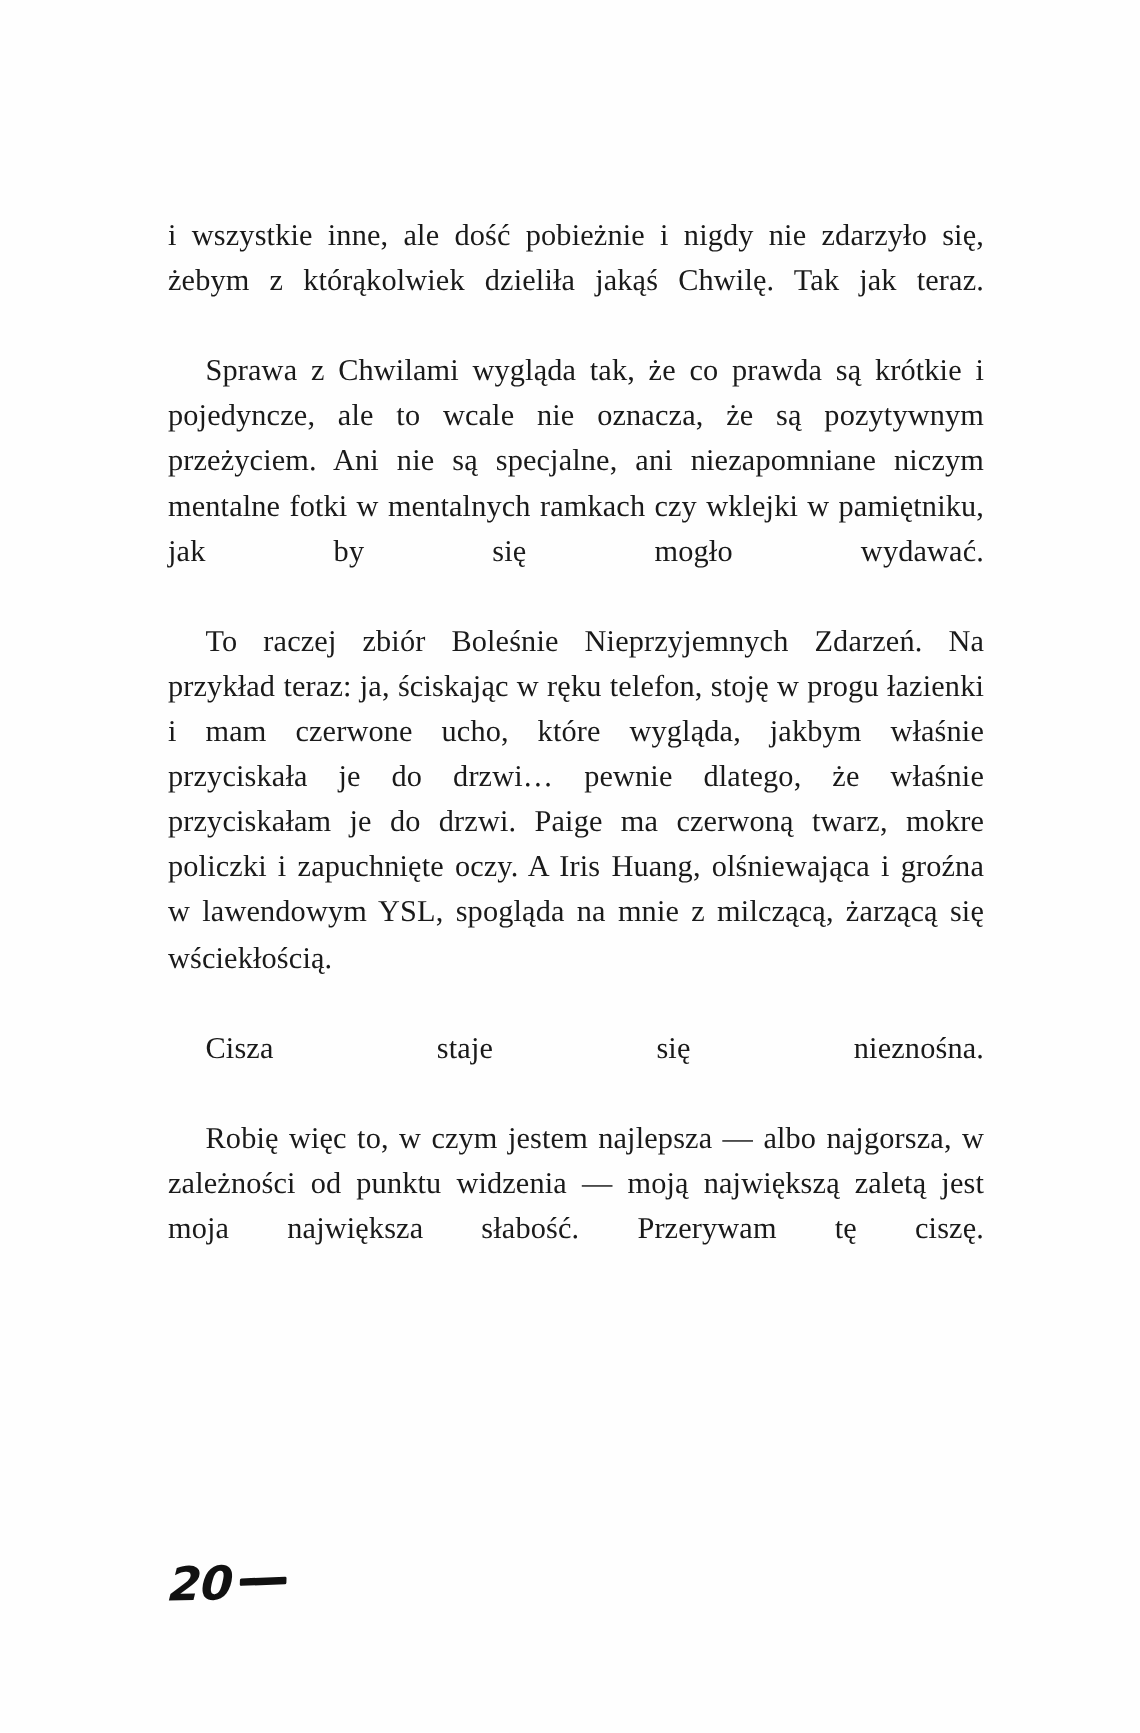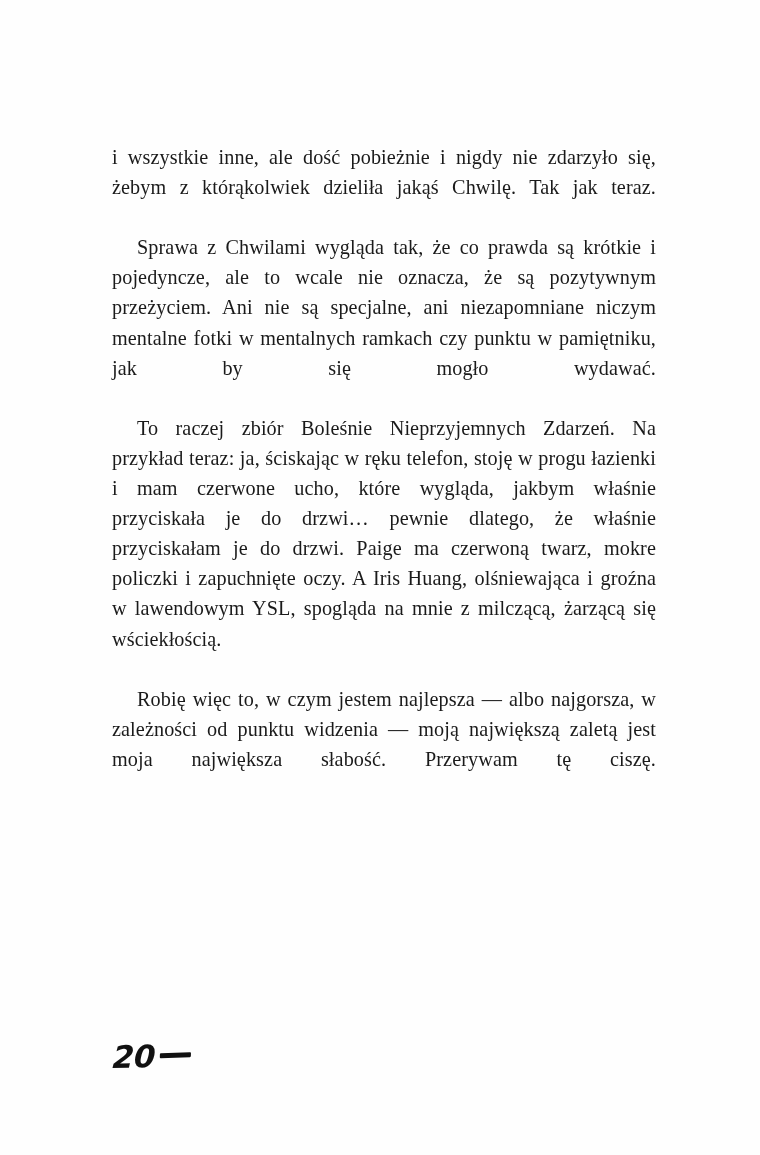--- a/index.html
+++ b/index.html
@@ -90,22 +90,23 @@
     transform: rotate(-1deg);
   }
 </style>
 </head>
 <body>
 
 <div class="page">
 
   <div class="text-block">
     <p class="para noindent">i wszystkie inne, ale dość pobieżnie i nigdy nie zdarzyło się, żebym z którąkolwiek dzieliła jakąś Chwilę. Tak jak teraz.</p>
-    <p class="para indent">Sprawa z Chwilami wygląda tak, że co prawda są krótkie i pojedyncze, ale to wcale nie oznacza, że są pozytywnym przeżyciem. Ani nie są specjalne, ani niezapomniane niczym mentalne fotki w mentalnych ramkach czy punktu w pamiętniku, jak by się mogło wydawać.</p>
+    <p class="para indent">Sprawa z Chwilami wygląda tak, że co prawda są krótkie i pojedyncze, ale to wcale nie oznacza, że są pozytywnym przeżyciem. Ani nie są specjalne, ani niezapomniane niczym mentalne fotki w mentalnych ramkach czy wklejki w pamiętniku, jak by się mogło wydawać.</p>
     <p class="para indent">To raczej zbiór Boleśnie Nieprzyjemnych Zdarzeń. Na przykład teraz: ja, ściskając w ręku telefon, stoję w progu łazienki i mam czerwone ucho, które wygląda, jakbym właśnie przyciskała je do drzwi… pewnie dlatego, że właśnie przyciskałam je do drzwi. Paige ma czerwoną twarz, mokre policzki i zapuchnięte oczy. A Iris Huang, olśniewająca i groźna w lawendowym YSL, spogląda na mnie z milczącą, żarzącą się wściekłością.</p>
+    <p class="para indent">Cisza staje się nieznośna.</p>
     <p class="para indent">Robię więc to, w czym jestem najlepsza — albo najgorsza, w zależności od punktu widzenia — moją największą zaletą jest moja największa słabość. Przerywam tę ciszę.</p>
   </div>
 
   <div class="folio">
     <span class="folio-mark">
       <span class="folio-num">20</span><span class="folio-dash"></span>
     </span>
   </div>
 
 </div>

